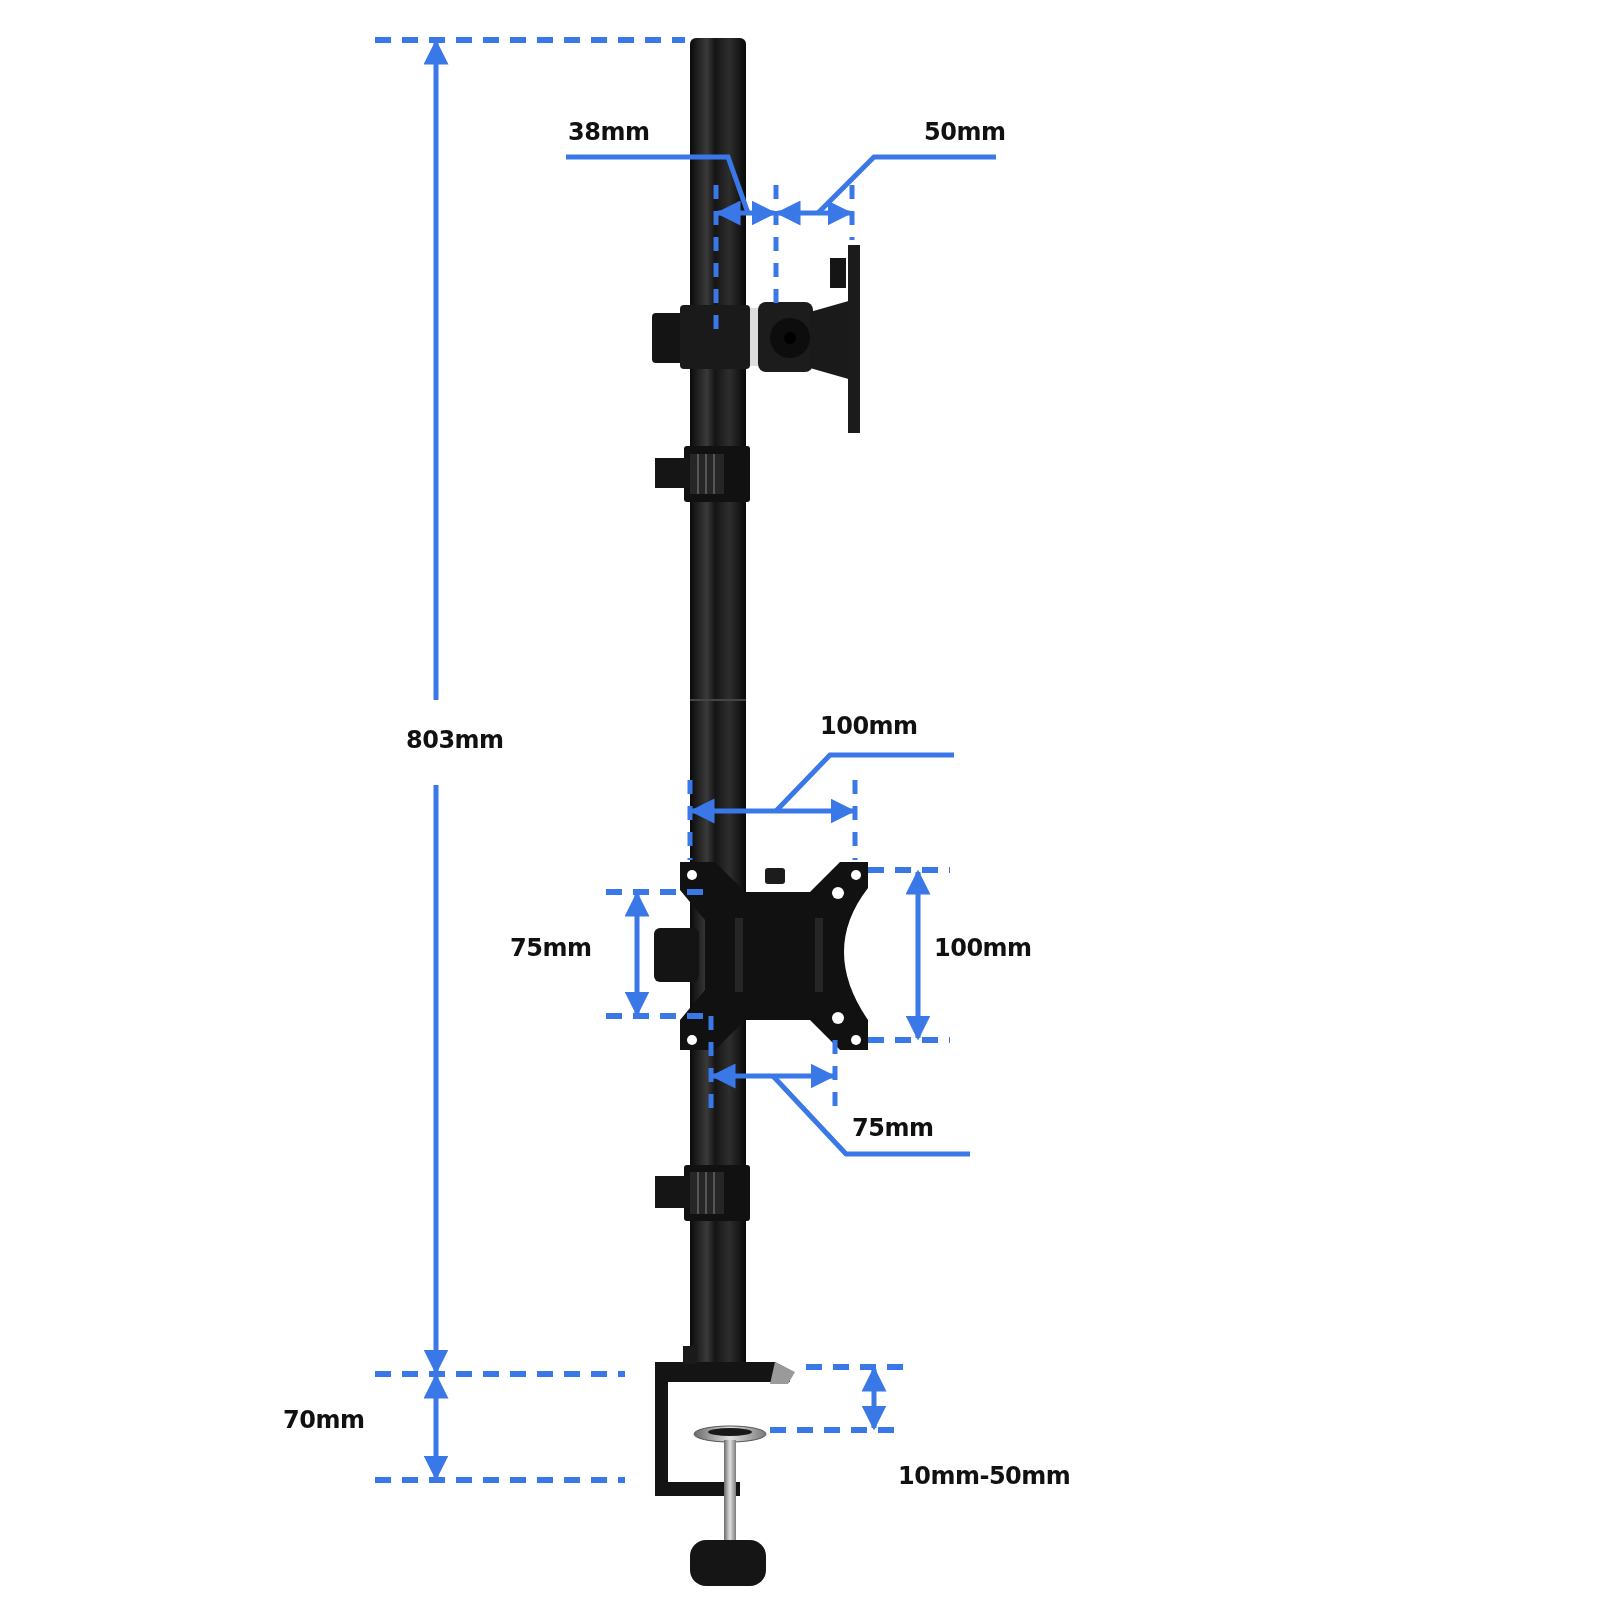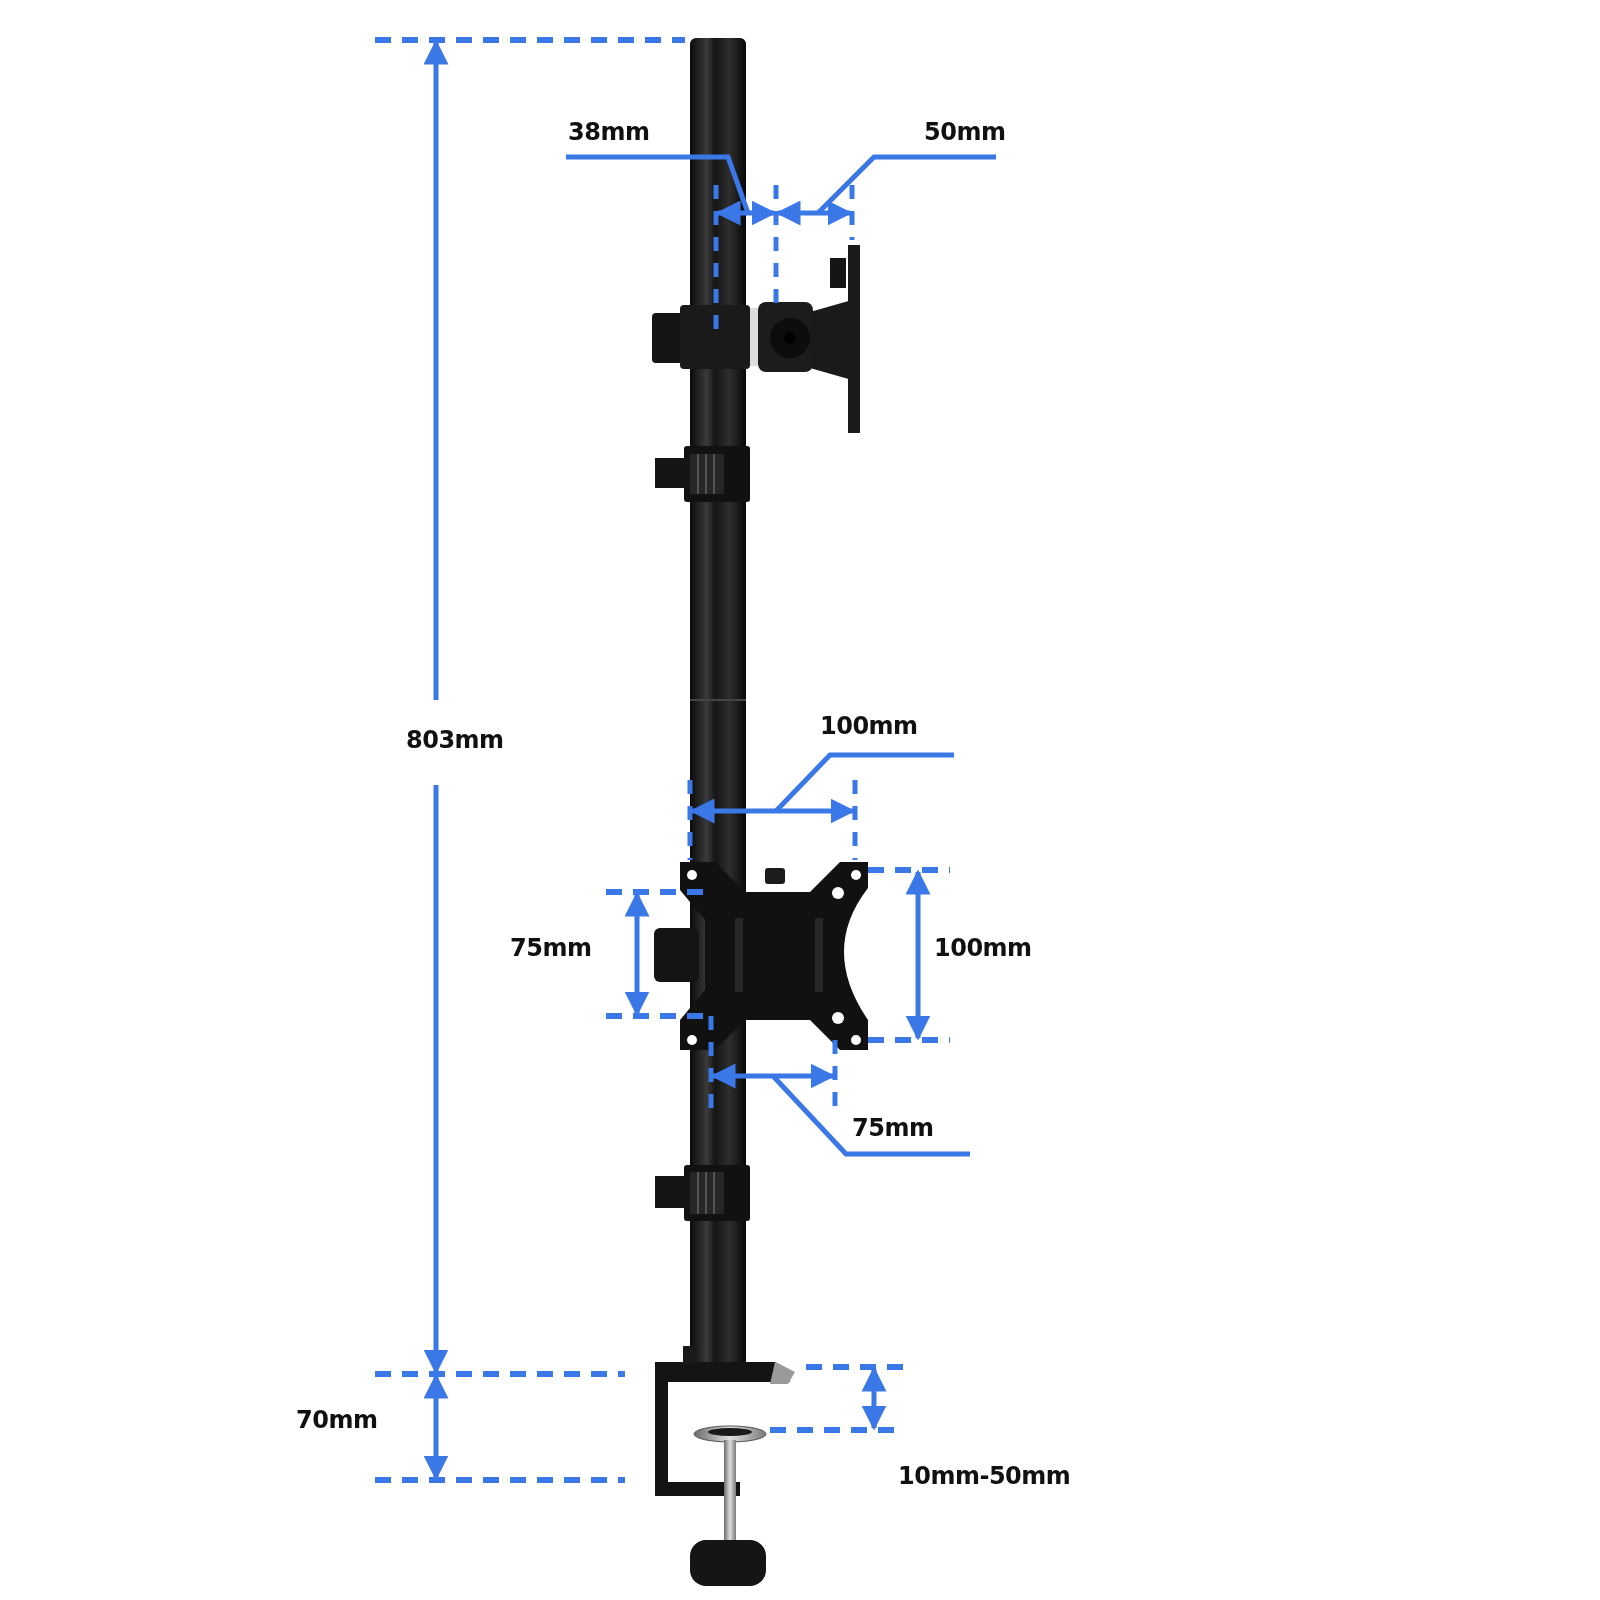--- a/index.html
+++ b/index.html
@@ -131,14 +131,14 @@
   </g>
 </svg>
 
 <div class="label" style="left:374px; top:728px;margin-left:32px;">803mm</div>
 <div class="label" style="left:568px; top:120px;">38mm</div>
 <div class="label" style="left:904px; top:120px;margin-left:20px;">50mm</div>
 <div class="label" style="left:820px; top:714px;">100mm</div>
 <div class="label" style="left:510px; top:936px;">75mm</div>
 <div class="label" style="left:934px; top:936px;">100mm</div>
 <div class="label" style="left:852px; top:1116px;">75mm</div>
-<div class="label" style="left:296px; top:1408px;">70mm</div>
+<div class="label" style="left:283px; top:1408px;">70mm</div>
 <div class="label" style="left:898px; top:1464px;">10mm-50mm</div>
 
 </body></html>

